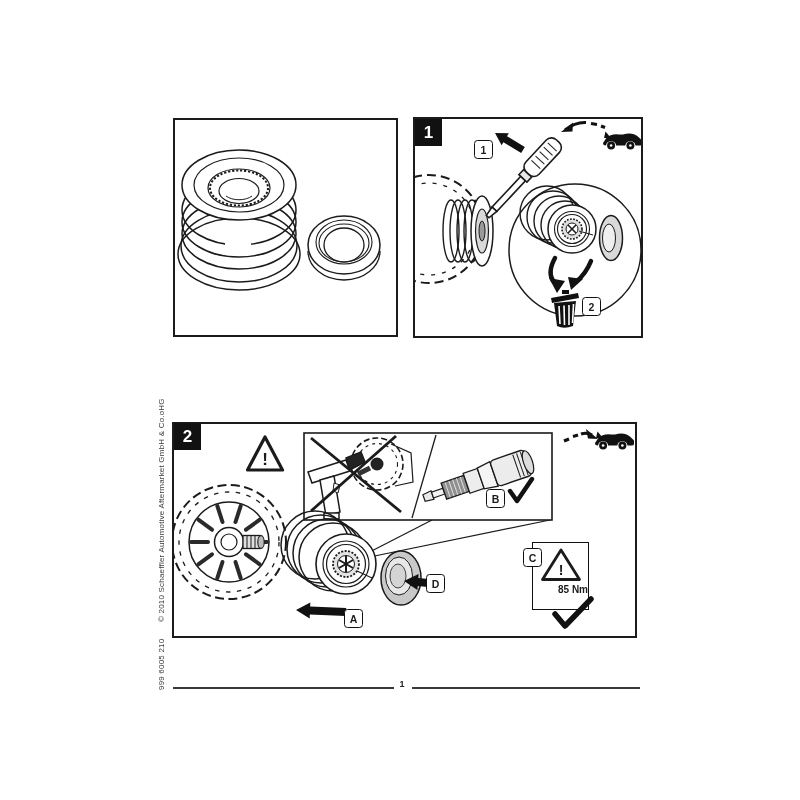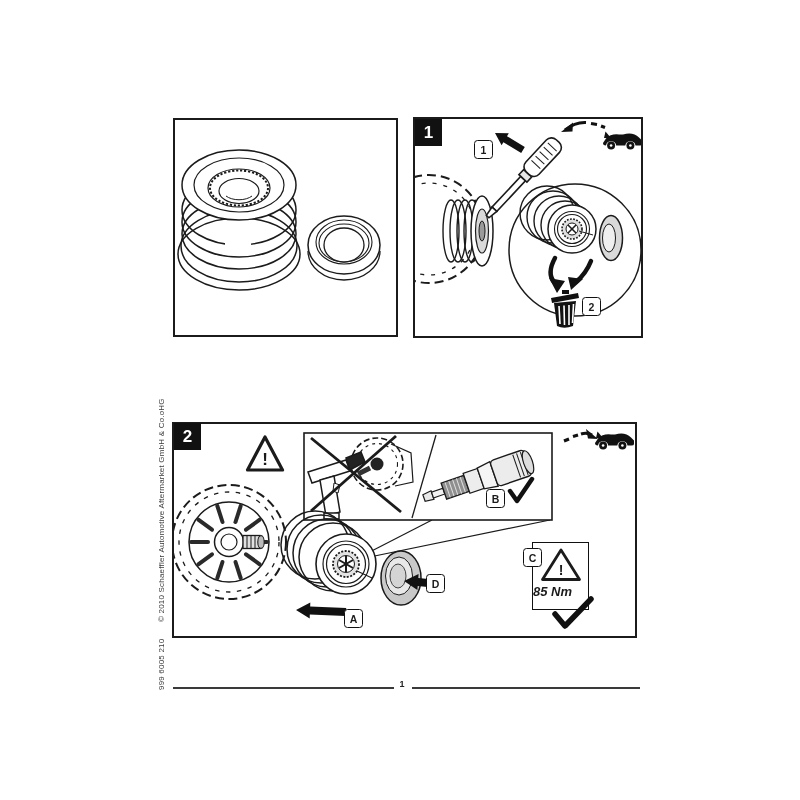--- a/index.html
+++ b/index.html
@@ -21,21 +21,21 @@
   #spine-num{left:157px;top:690px;width:64px;}
   .footer-line{position:absolute;height:2px;background:#3a3a3a;}
   #footer-line-left{left:173px;top:687px;width:221px;}
   #footer-line-right{left:412px;top:687px;width:228px;}
   #footer-num{position:absolute;left:394px;top:679px;width:16px;text-align:center;
               font-size:9px;font-weight:bold;color:#222;}
   #warn-tri-main{position:absolute;left:245px;top:434px;width:40px;height:40px;z-index:5;}
   #torque-box{position:absolute;left:532px;top:542px;width:57px;height:68px;
               border:1.8px solid #111;background:#fff;box-sizing:border-box;z-index:4;}
   #torque-box svg.tri{display:block;margin:5px auto 0 auto;}
-  #torque-value{text-align:left;font-weight:bold;font-size:13px;margin-top:2px;font-style:italic;}
+  #torque-value{text-align:right;font-weight:bold;font-size:10px;margin-top:2px;}
   .check-svg{position:absolute;z-index:7;overflow:visible;}
   #check-b{left:508px;top:477px;width:26px;height:28px;}
   #check-torque{left:552px;top:596px;width:42px;height:34px;}
   svg text.mark{font-family:"Liberation Sans",sans-serif;font-weight:bold;}
 </style>
 </head>
 <body>
 
 <div id="page">
 

